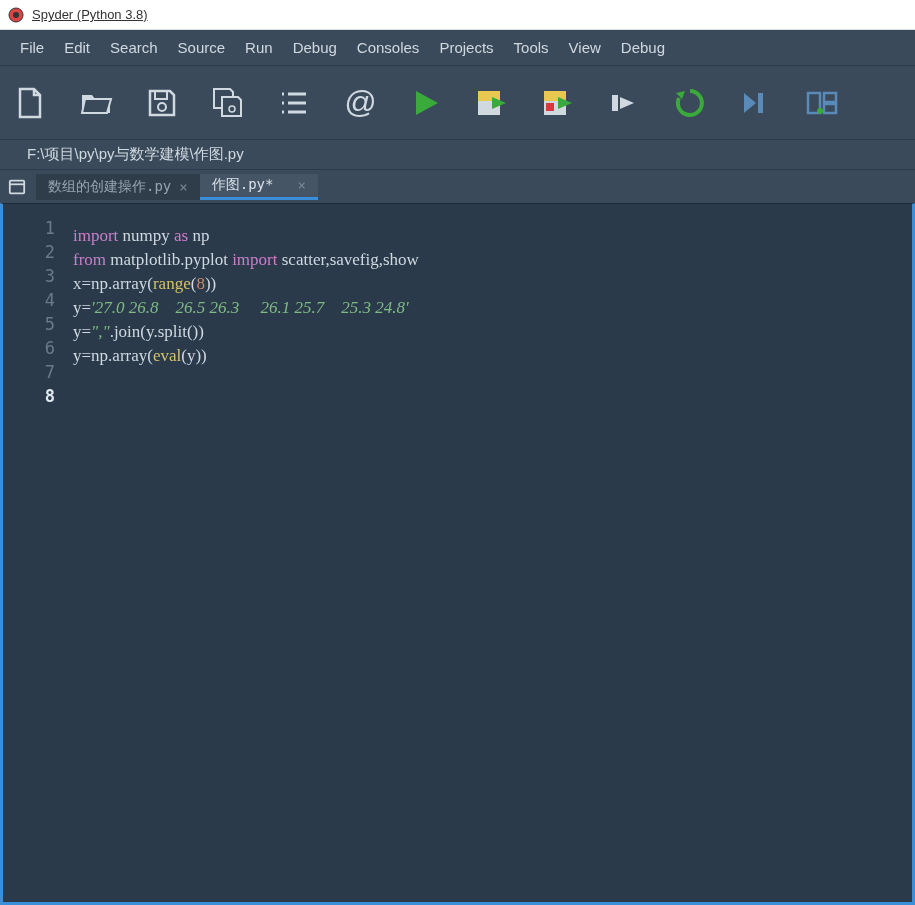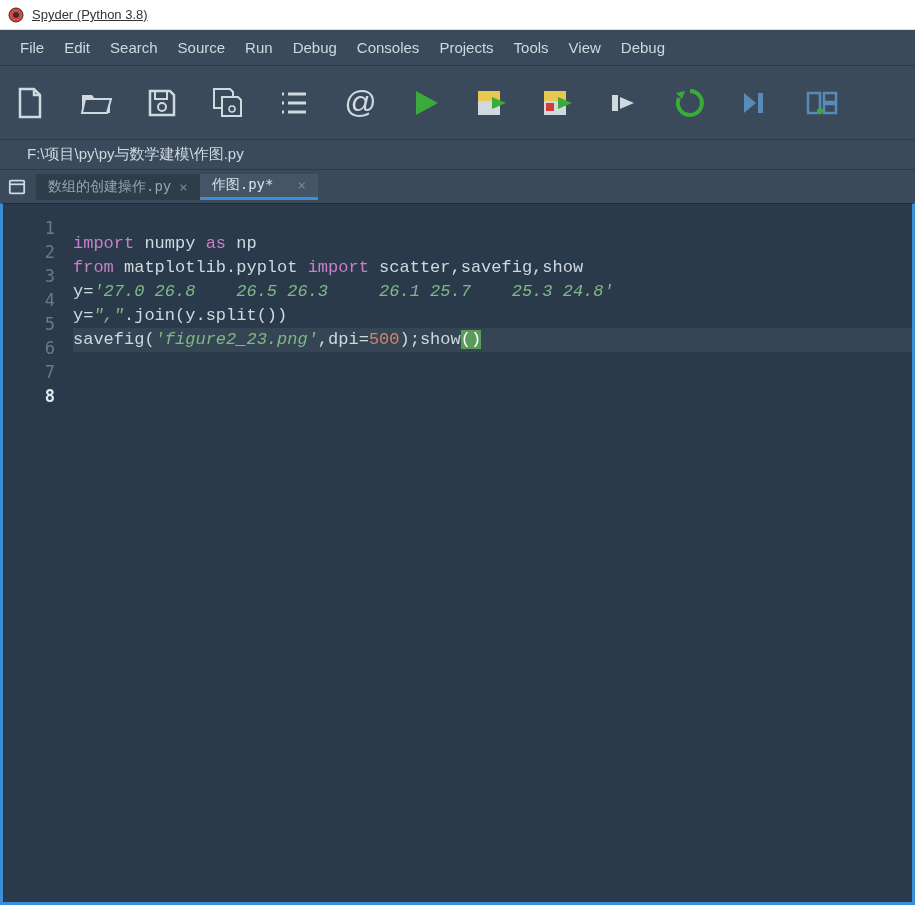--- a/index.html
+++ b/index.html
@@ -28,21 +28,21 @@
 .tab { height:26px; display:flex; align-items:center; padding:7px 12px; font-size:14px; font-family:"Microsoft YaHei","Consolas",monospace; gap:8px; cursor:pointer; }
 .tab.inactive { background:#2f3d4a; color:#96a4b2; }
 .tab.active { background:#455565; color:#d8e0e8; border-bottom:3px solid #3a8fd8;gap:24px; }
 .tab .close { color:#7a8896; font-size:14px; }
 
 
 .editor { background:#2a3a4a; height:702px; display:flex; border-top:1px solid #1e2c3a; border-left:3px solid #3a8fd8; border-right:3px solid #3a8fd8; border-bottom:3px solid #3a8fd8; }
 .gutter { width:70px; background:#2a3a4a; padding-top:12px; text-align:right; padding-right:18px; }
 .gutter .ln { font-family:Consolas,monospace; font-size:17px; color:#6a7a8a; height:24px; line-height:24px; }
 .gutter .ln.current { color:#e0e8f0; font-weight:bold; }
-.code { flex:1; padding-top:28px; font-family:Liberation Mono, monospace; font-size:17px; line-height:24px; background:#2a3a4a; }
+.code { flex:1; padding-top:20px; font-family:Liberation Serif, serif; font-size:17px; line-height:24px; background:#2a3a4a; }
 .code .line { height:24px; white-space:pre; }
 .code .line.current { background:#354554; }
 .kw { color:#c97fc9; } 
 .mod { color:#d0d8e0; }
 .builtin { color:#d4c26a; }
 .str { color:#7fb985; font-style:italic; }
 .num { color:#d4846a; }
 .op { color:#d0d8e0; }
 .paren { color:#d0d8e0; }
 .match-paren { background:#5a9a5a; color:#fff; }
@@ -195,17 +195,18 @@
     <div class="ln">3</div>
     <div class="ln">4</div>
     <div class="ln">5</div>
     <div class="ln">6</div>
     <div class="ln">7</div>
     <div class="ln current">8</div>
   </div>
   <div class="code">
     <div class="line"><span class="kw">import</span><span> </span><span class="mod">numpy</span><span> </span><span class="kw">as</span><span> </span><span class="mod">np</span></div>
     <div class="line"><span class="kw">from</span><span> </span><span class="mod">matplotlib.pyplot</span><span> </span><span class="kw">import</span><span> </span><span class="mod">scatter,savefig,show</span></div>
+    <div class="line"><span class="plain">x</span><span class="op">=</span><span class="plain">np.</span><span class="plain">array</span><span class="paren">(</span><span class="builtin">range</span><span class="paren">(</span><span class="num">8</span><span class="paren">))</span></div>
     <div class="line"><span class="plain">y</span><span class="op">=</span><span class="str">'27.0 26.8    26.5 26.3     26.1 25.7    25.3 24.8'</span></div>
     <div class="line"><span class="plain">y</span><span class="op">=</span><span class="str">","</span><span class="plain">.join(y.split())</span></div>
-    <div class="line current"><span class="plain">savefig</span><span class="paren">(</span><span class="str">'figure2_23.png'</span><span class="plain">,dpi=</span><span class="num">500</span><span class="plain">);show</span><span class="match-paren">(</span><span class="match-paren">)</span></div>
+    <div class="line"><span class="plain">y</span><span class="op">=</span><span class="plain">np.</span><span class="plain">array</span><span class="paren">(</span><span class="builtin">eval</span><span class="paren">(y))</span></div>
   </div>
 </div>
 
 </body></html>

